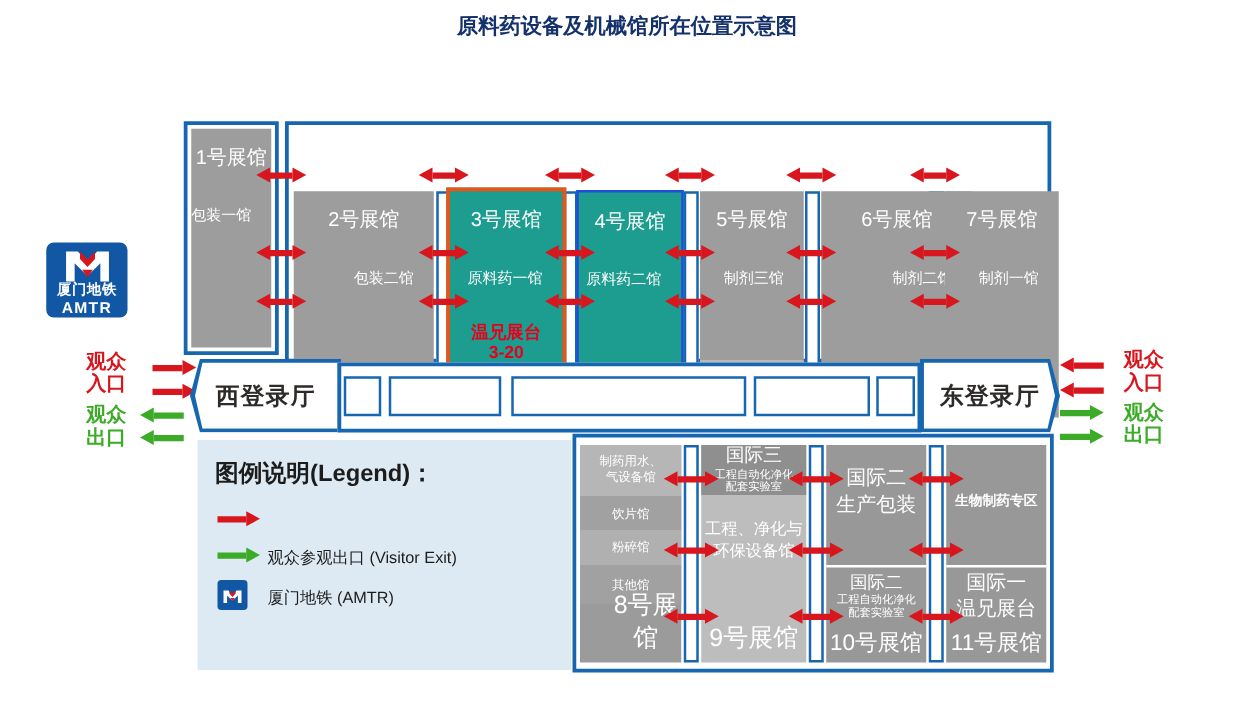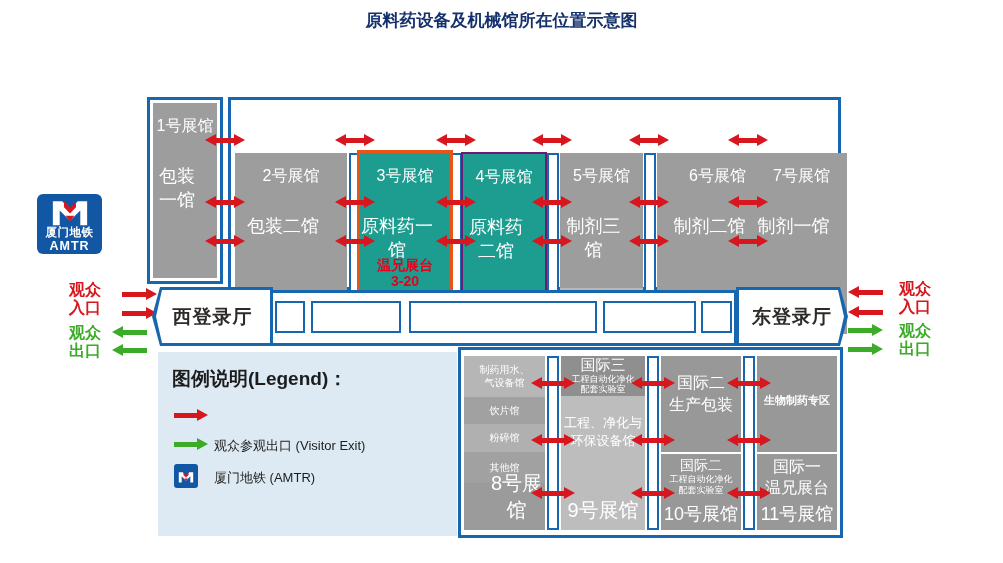--- a/index.html
+++ b/index.html
@@ -8,21 +8,21 @@
   .abs{position:absolute;}
   .ctr{text-align:center;}
   .pre{white-space:pre-line;}
 
   
   .map-title{left:0;right:0;top:9px;text-align:center;font-size:17px;font-weight:bold;color:#15316b;}
 
   
   .wtxt{color:#fff;}
   .hno{left:0;right:0;top:13px;font-size:16px;color:#fff;text-align:center;}
-  .hname{left:0;right:16px;top:61px;font-size:18px;color:#fff;text-align:center;}
+  .hname{left:0;right:16px;top:61px;font-size:12px;color:#fff;text-align:right;}
 
   
   .bluebox{border:3px solid #1666b0;background:#fff;box-sizing:border-box;}
   .grayfill{background:#9d9d9d;}
 
   
   .darr,.sarr{position:absolute;display:flex;align-items:center;height:12px;}
   .darr i,.sarr i{display:block;}
   .sh{flex:1;height:5px;background:var(--c);}
   .al{width:0;height:0;border-top:6px solid transparent;border-bottom:6px solid transparent;border-right:11px solid var(--c);}
@@ -144,21 +144,21 @@
         <div class="abs hname">包装二馆</div>
       </div>
 
       <div class="abs" style="left:126px;top:2px;width:96px;height:186px;background:#1d9c90;border:3px solid #ea5517;box-sizing:border-box;">
         <div class="abs hno">3号展馆</div>
         <div class="abs hname">原料药一馆</div>
         <div class="abs booth" style="left:0;right:0;top:105px;">温兄展台</div>
         <div class="abs booth" style="left:0;right:0;top:121px;">3-20</div>
       </div>
 
-      <div class="abs" style="left:230px;top:4px;width:86px;height:183px;background:#1d9c90;border:2px solid #701a75;box-sizing:border-box;padding-left:48px;">
+      <div class="abs" style="left:230px;top:4px;width:86px;height:183px;background:#1d9c90;border:2px solid #1d4ed8;box-sizing:border-box;padding-left:48px;">
         <div class="abs hno">4号展馆</div>
         <div class="abs hname">原料药二馆</div>
       </div>
 
       <div class="abs grayfill" style="left:329px;top:5px;width:83px;height:181px;">
         <div class="abs hno">5号展馆</div>
         <div class="abs hname">制剂三馆</div>
         <div class="abs subseg" style="left:0;right:0;bottom:0;height:46px;background:#b8b8b8;font-size:10px;">检测及实验室馆</div>
       </div>
 

